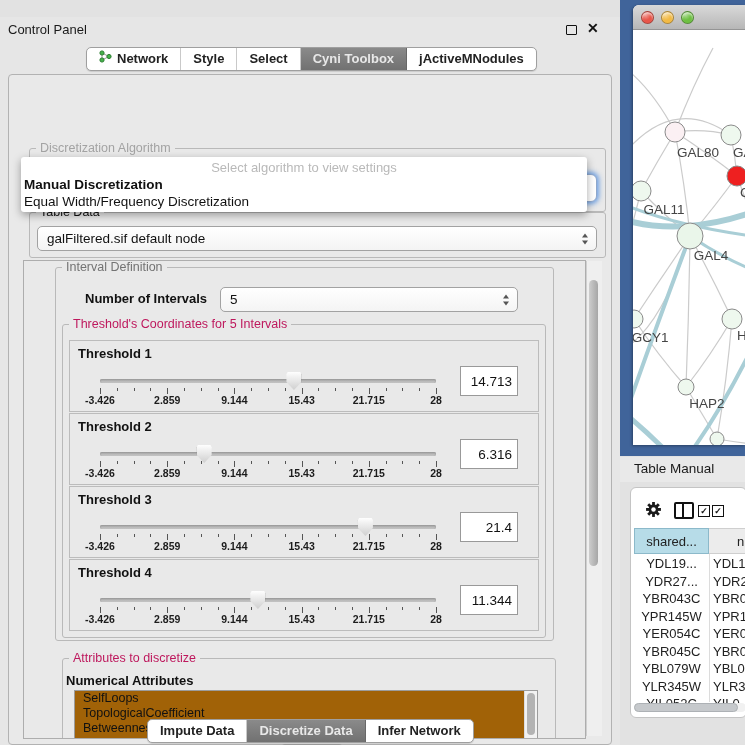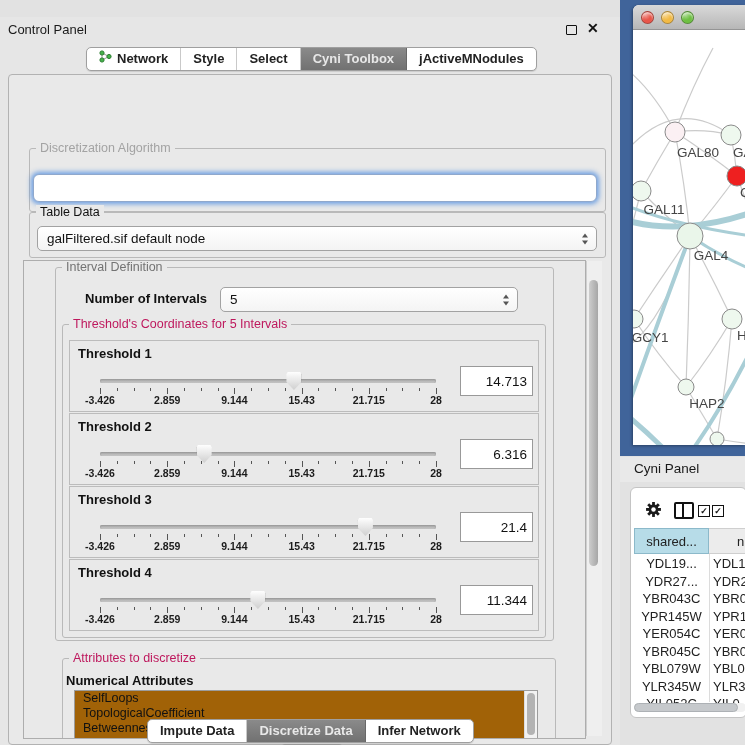--- a/index.html
+++ b/index.html
@@ -39,21 +39,21 @@
   #intGroup{left:31px;top:6px;width:497px;height:372px;}
   #numLabel{left:61px;top:30px;font-size:13px;font-weight:700;color:#111;}
   #numCombo{left:196px;top:26px;width:296px;height:23px;}
   #thGroup{left:38px;top:63px;width:482px;height:312px;}
   .trow{position:absolute;left:6px;width:468px;height:70px;background:#e9e9e9;border:1px solid #bcbcbc;}
   .trow .tlbl{position:absolute;left:8px;top:5px;font-size:13px;font-weight:700;color:#111;}
   .track{position:absolute;left:30px;top:38px;width:336px;height:4px;border-radius:2px;background:linear-gradient(#9b9b9b,#cfcfcf);box-shadow:inset 0 0 1px #777;}
   .thumb-sl{position:absolute;top:31px;width:15px;height:18px;background:linear-gradient(#fefefe,#cfcfcf);clip-path:polygon(8% 0,92% 0,100% 12%,100% 55%,50% 100%,0 55%,0 12%);filter:drop-shadow(0 0 1px #777);}
   .tick{position:absolute;width:1px;background:#555;}
   .tlabel{position:absolute;top:53px;transform:translateX(-50%);font-size:10.5px;font-weight:700;color:#1c1c1c;white-space:nowrap;}
-  .vbox{position:absolute;left:390px;top:25px;width:73px;height:30px;background:#fff;border:1px solid #999;font-size:13.5px;color:#111;text-align:right;line-height:30px;padding-right:5px;box-sizing:border-box;}
+  .vbox{position:absolute;left:390px;top:25px;width:58px;height:30px;background:#fff;border:1px solid #999;font-size:13.5px;color:#111;text-align:right;line-height:30px;padding-right:5px;box-sizing:border-box;}
   #attrGroup{left:38px;top:397px;width:492px;height:150px;}
   #numAttrLabel{left:42px;top:412px;font-size:13px;font-weight:700;color:#111;}
   #attrList{left:50px;top:429px;width:462px;height:47px;background:#a16207;border:1px solid #9c9c9c;overflow:hidden;}
   .litem{font-size:12.5px;line-height:15px;padding-left:8px;color:#111;white-space:nowrap;}
   #attrSb{position:absolute;right:0;top:0;bottom:0;width:12px;background:#f2f2f2;border-left:1px solid #ddd;}
   #attrSb .thumb{position:absolute;left:2px;top:2px;width:8px;height:42px;border-radius:4px;background:#b3b3b3;}
   #applyBtn{left:271px;top:669px;width:62px;height:22px;border:1px solid #9a9a9a;border-radius:5px;background:linear-gradient(#ffffff,#e6e6e6);font-size:13.5px;font-weight:600;color:#111;text-align:center;line-height:22px;box-shadow:0 1px 1px rgba(0,0,0,.15);}
   #bottomTabs{left:147px;top:702px;}
   
   #blueframe{left:620px;top:0;width:125px;height:456px;background:#40649a;}
@@ -116,20 +116,27 @@
         <div class="s">
           <span>jActiveMNodules</span>
         </div>
       </div>
 
     <div id="panel" class="abs">
       <div id="algoGroup" class="abs group">
         <span class="gtitle t-gray">Discretization Algorithm</span>
       </div>
       <div id="algoCombo" class="abs"></div>
+      <div id="popup" class="abs">
+        <div class="phint">Select algorithm to view settings</div>
+        <div id="popupItems">
+            <div class="pitem bold" style="top: 20px;">Manual Discretization</div>
+            <div class="pitem" style="top: 37px;">Equal Width/Frequency Discretization</div>
+          </div>
+      </div>
 
       <div id="tdGroup" class="abs group">
         <span class="gtitle t-black">Table Data</span>
       </div>
       <div id="tdCombo" class="abs combo">
         <span class="ctext">galFiltered.sif default node</span>
         <span class="spin"></span>
       </div>
 
       <div id="scrollpane" class="abs">
@@ -364,21 +371,21 @@
           <circle cx="99" cy="289" r="10" fill="#eef8ee" stroke="#8a8a8a" stroke-width="1"></circle>
           <text x="104" y="310" text-anchor="start" font-size="13.5" fill="#454545">H</text>
           <circle cx="53" cy="357" r="8" fill="#eef8ee" stroke="#8a8a8a" stroke-width="1"></circle>
           <text x="74" y="378" text-anchor="middle" font-size="13.5" fill="#454545">HAP2</text>
           <circle cx="84" cy="409" r="7" fill="#eef8ee" stroke="#8a8a8a" stroke-width="1"></circle>
         </svg></div>
   </div>
 
   <div id="rightbg" class="abs"></div>
   <div id="tpBar" class="abs">
-    <div id="tpTitle" class="abs">Cyni Panel</div>
+    <div id="tpTitle" class="abs">Table Manual</div>
   </div>
 
   <div id="tableCard" class="abs">
     <div class="tbicon" style="left:14px;top:13px;">
       <svg width="17" height="17" viewBox="0 0 16 16">
         <g stroke="#1a1a1a" stroke-width="2.6">
           <line x1="8" y1="1" x2="8" y2="15"></line>
             <line x1="1" y1="8" x2="15" y2="8"></line>
           <line x1="3" y1="3" x2="13" y2="13"></line>
             <line x1="13" y1="3" x2="3" y2="13"></line>

